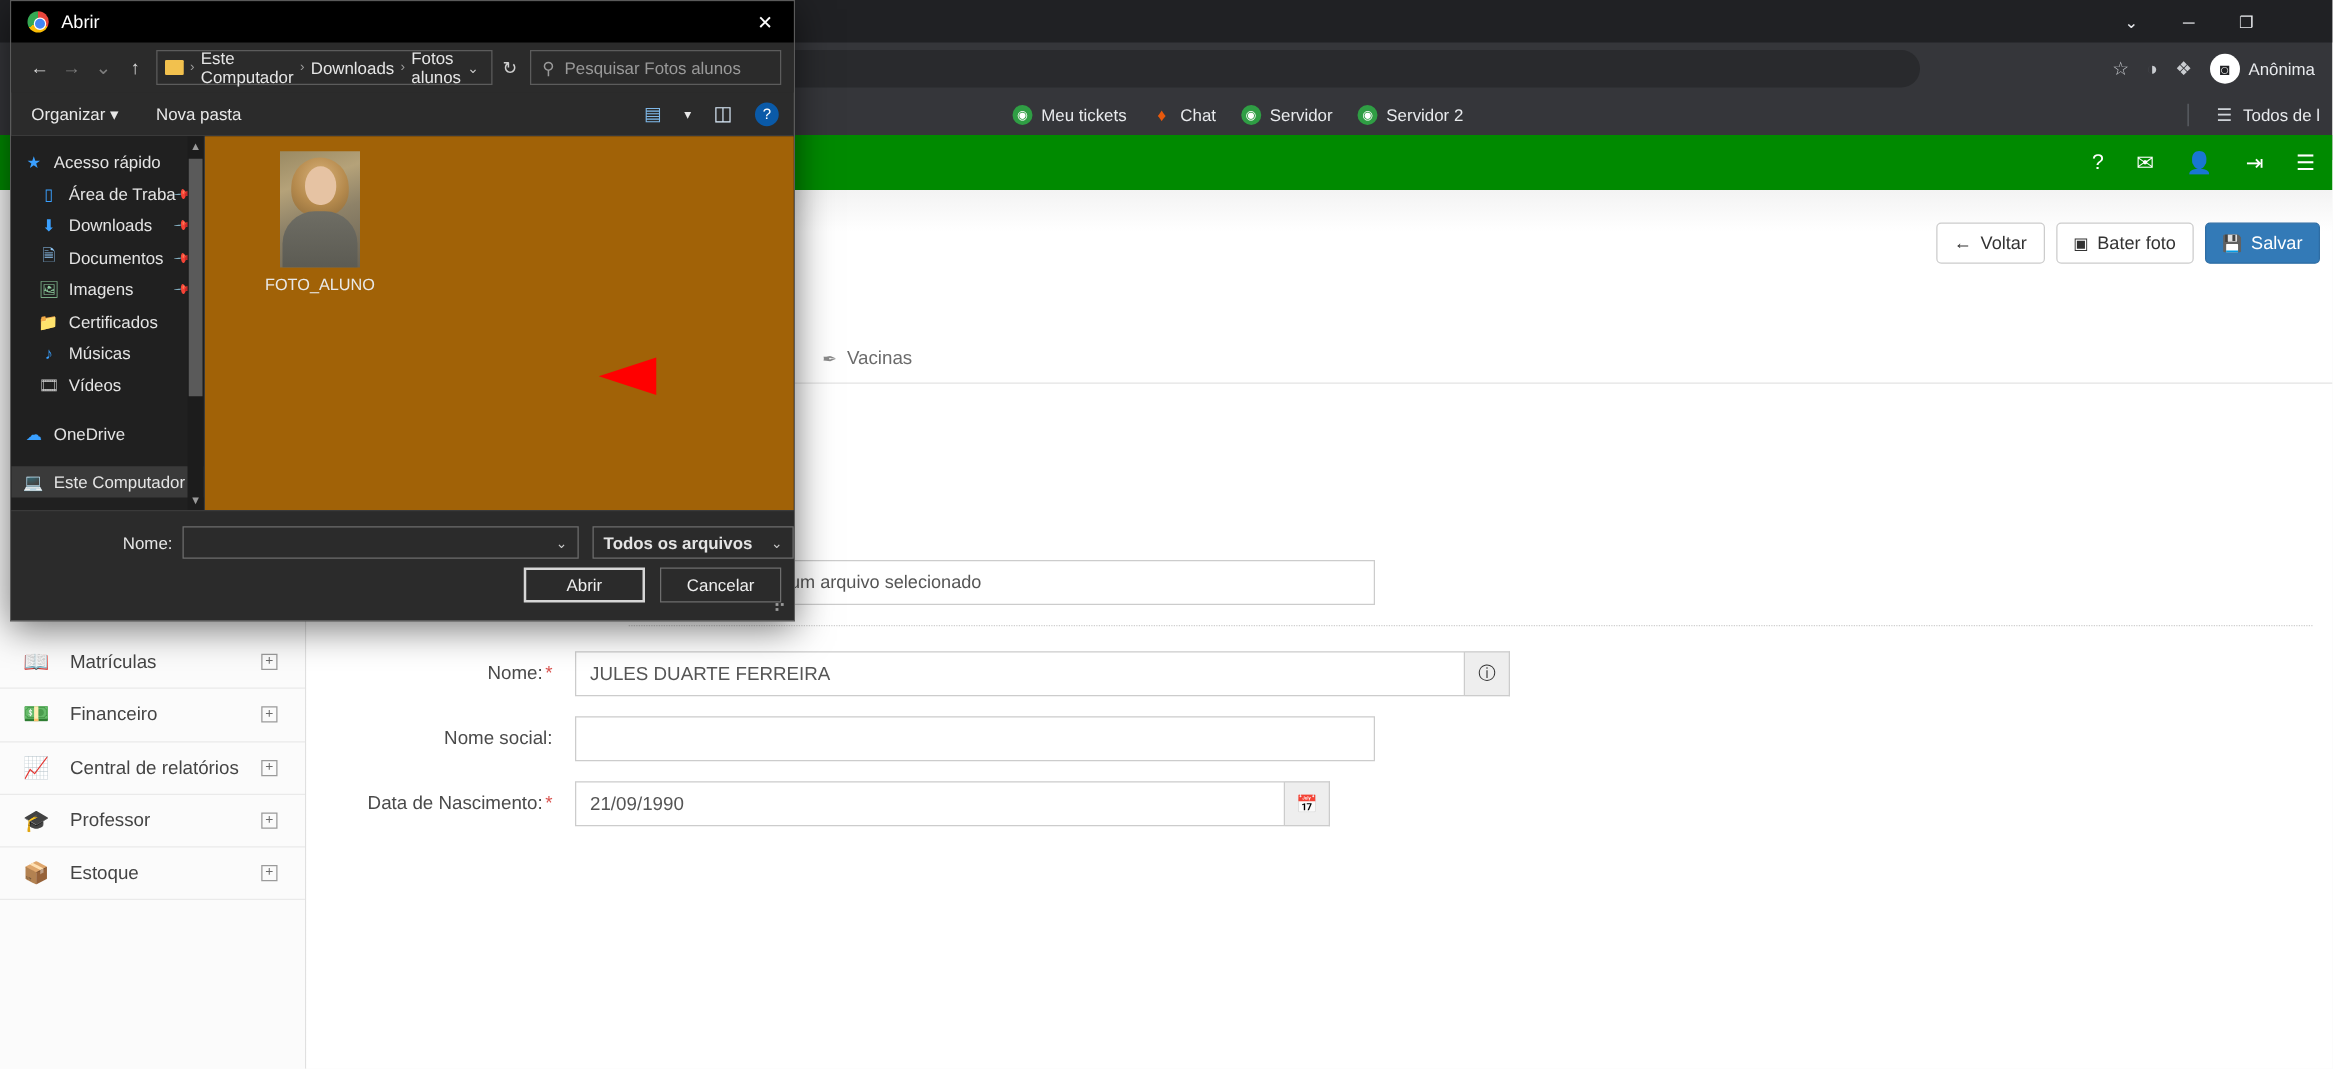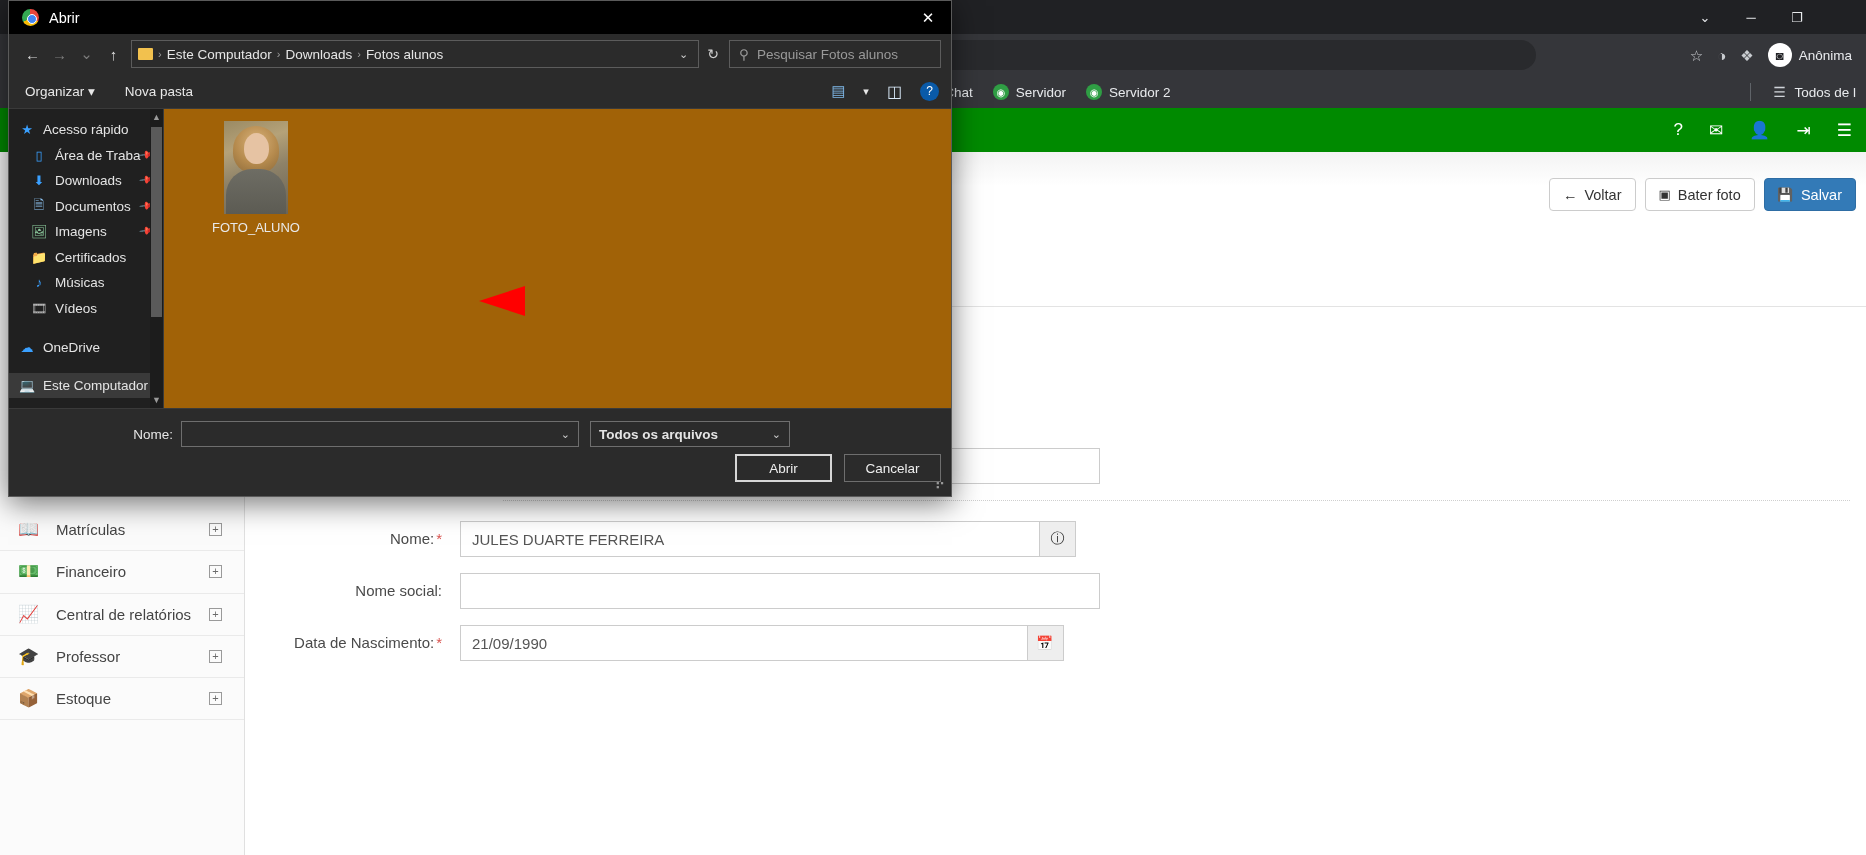--- a/index.html
+++ b/index.html
@@ -151,21 +151,21 @@
   }
   .section-title {
     margin: 12px 0 0 258px; font-size: 21px; color: #3a3a3a; font-weight: normal;
   }
   .dotted-sep {
     margin: 14px 16px 20px 258px; border-top: 1px dotted #cfcfcf;
   }
 
   
   .dialog {
-    position: absolute; left: 8px; top: 0px; width: 944px; height: 497px;
+    position: absolute; left: 8px; top: 0px; width: 628px; height: 497px;
     background: #2b2b2b; border: 1px solid #5a5a5a;
     box-shadow: 0 6px 28px rgba(0,0,0,.55);
   }
   .dlg-title {
     height: 33px; background: #000; display: flex; align-items: center;
     padding-left: 13px; gap: 10px; color: #ffffff; font-size: 14.5px;
     position: relative;
   }
   .chrome-logo {
     width: 17px; height: 17px; border-radius: 50%;
@@ -447,21 +447,21 @@
               <span class="file-none">Nenhum arquivo selecionado</span>
             </div>
           </div>
 
           <div class="dotted-sep"></div>
 
           <div class="frow">
             <div class="flabel">
               <span>Nome:</span><span class="req">*</span>
             </div>
-            <div class="finput" style="width:580px">JULES DUARTE FERREIRA</div>
+            <div class="finput" style="width:712px">JULES DUARTE FERREIRA</div>
             <div class="addon">ⓘ</div>
           </div>
 
           <div class="frow">
             <div class="flabel">Nome social:</div>
             <div class="finput"></div>
           </div>
 
           <div class="frow">
             <div class="flabel">

